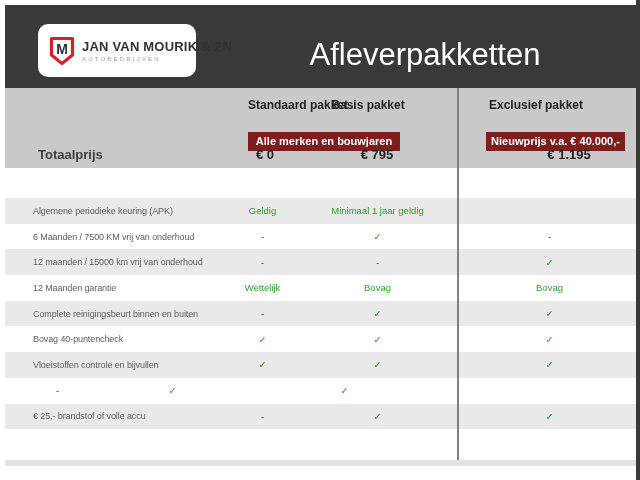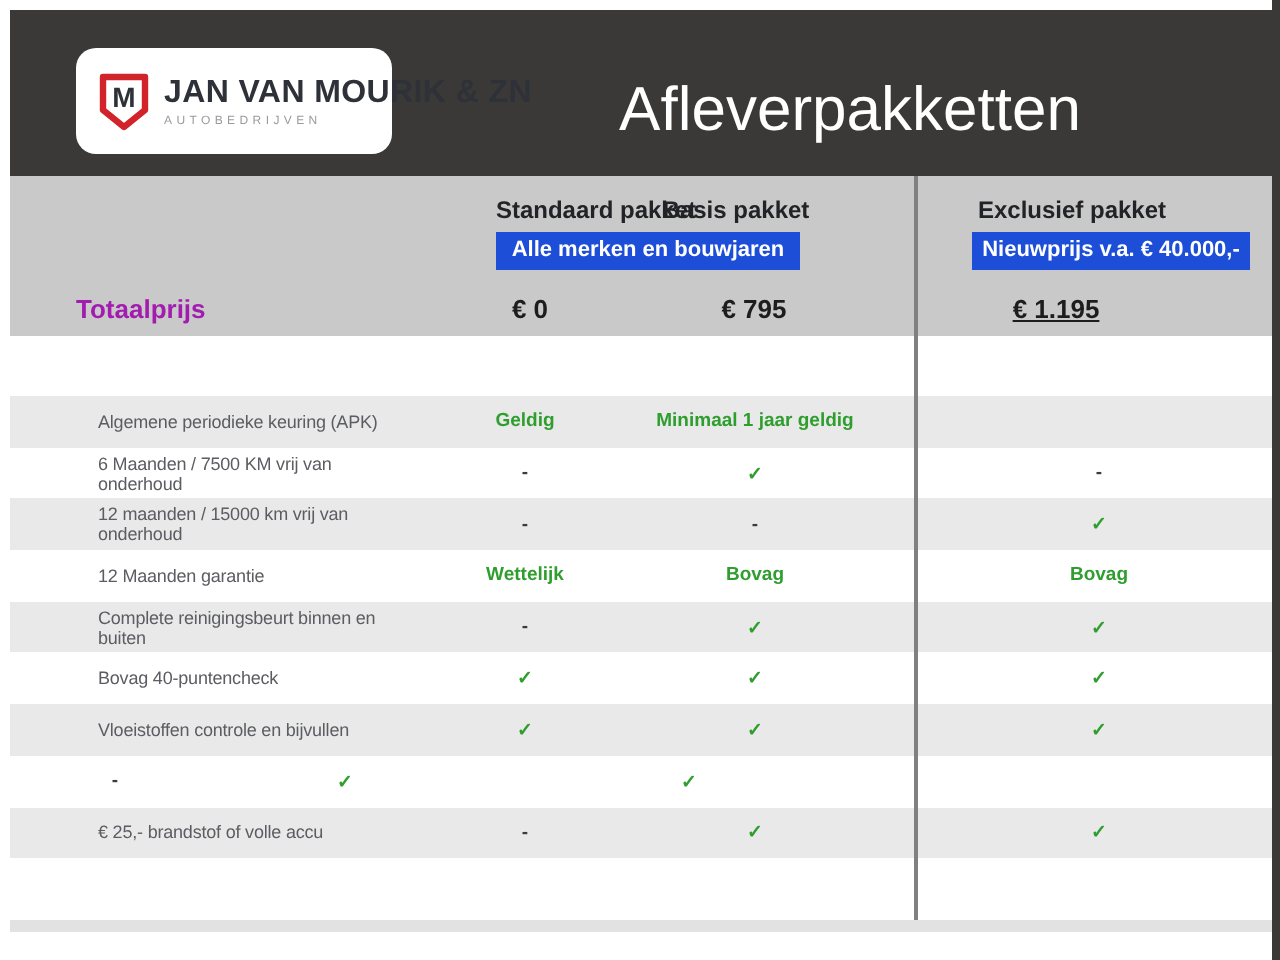--- a/index.html
+++ b/index.html
@@ -9,54 +9,54 @@
   }
 
   
   .header { position:absolute; left:5px; top:5px; width:631px; height:83px; background:#3a3937; }
   .logo-box {
     position:absolute; left:33px; top:19px; width:158px; height:53px;
     background:#ffffff; border-radius:10px;
     display:flex; align-items:center; padding-left:11px; box-sizing:border-box;
   }
   .logo-shield { flex:none; margin-right:7px; }
-  .logo-name { font-size:16px; font-weight:bold; color:#2e3238; letter-spacing:0.2px; white-space:nowrap; }
+  .logo-name { font-size:13px; font-weight:bold; color:#2e3238; letter-spacing:0.2px; white-space:nowrap; }
   .logo-sub  { font-size:6px; color:#9b9b9b; letter-spacing:2.2px; margin-top:2px; white-space:nowrap; }
   .title {
     position:absolute; left:240px; top:33px; width:360px; margin:0;
     text-align:center; color:#ffffff; font-size:31px; font-weight:normal; line-height:34px;
   }
 
   
   .band { position:absolute; left:5px; top:88px; width:631px; height:80px; background:#c9c9c9; }
   .col-header { position:absolute; top:10px; font-weight:bold; font-size:12px; color:#222326; text-align:center; }
   .col-header.std  { left:228px; width:130px; }
   .col-header.bas  { left:298px; width:130px; }
   .col-header.exc  { left:466px; width:130px; }
   .badge {
-    position:absolute; top:28px; height:19px; background:#1d4ed8; color:#ffffff;
+    position:absolute; top:44px; height:19px; background:#7f1d1d; color:#ffffff;
     font-weight:bold; font-size:11px; text-align:center; line-height:19px;
   }
   .badge.left  { left:243px; width:152px; }
   .badge.right { left:481px; width:139px; }
-  .totals-label { position:absolute; left:33px; top:59px; font-weight:bold; font-size:13px; color:#a21caf; }
+  .totals-label { position:absolute; left:33px; top:59px; font-weight:bold; font-size:13px; color:#404040; }
   .total-value  { position:absolute; top:59px; font-weight:bold; font-size:13px; color:#1d1d1d; text-align:center; }
   .total-value.std { left:210px; width:100px; }
   .total-value.bas { left:312px; width:120px; }
-  .total-value.exc { left:463px; width:120px;text-decoration:underline; }
+  .total-value.exc { left:504px; width:120px; }
 
   
   .rows { position:absolute; left:5px; top:198px; width:631px; }
   .row { display:flex; align-items:center; height:25.7px; }
   .row.gray { background:#e9e9e9; }
   .row-label {
-    width:205px; padding-left:44px; box-sizing:border-box; flex:none;
+    width:205px; padding-left:28px; box-sizing:border-box; flex:none;
     font-size:9px; line-height:10px; letter-spacing:-0.1px; color:#5c5d62;
   }
-  .cell { flex:none; text-align:center; font-weight:bold; font-size:9.5px; color:#2f9e2f; }
+  .cell { flex:none; text-align:center; font-weight:normal; font-size:9.5px; color:#2f9e2f; }
   .cell.std { width:105px; }
   .cell.bas { width:125px; }
   .cell.gap { width:23px; }
   .cell.exc { width:173px; }
   .cell.dash { color:#3c3c3c; }
 
   
   .divider { position:absolute; left:457px; top:88px; width:2px; height:372px; background:#808080; }
   .bottom-bar { position:absolute; left:5px; top:460px; width:631px; height:6px; background:#e2e2e2; }
   .right-strip { position:absolute; left:636px; top:0; width:4px; height:480px; background:#3a3937; }

